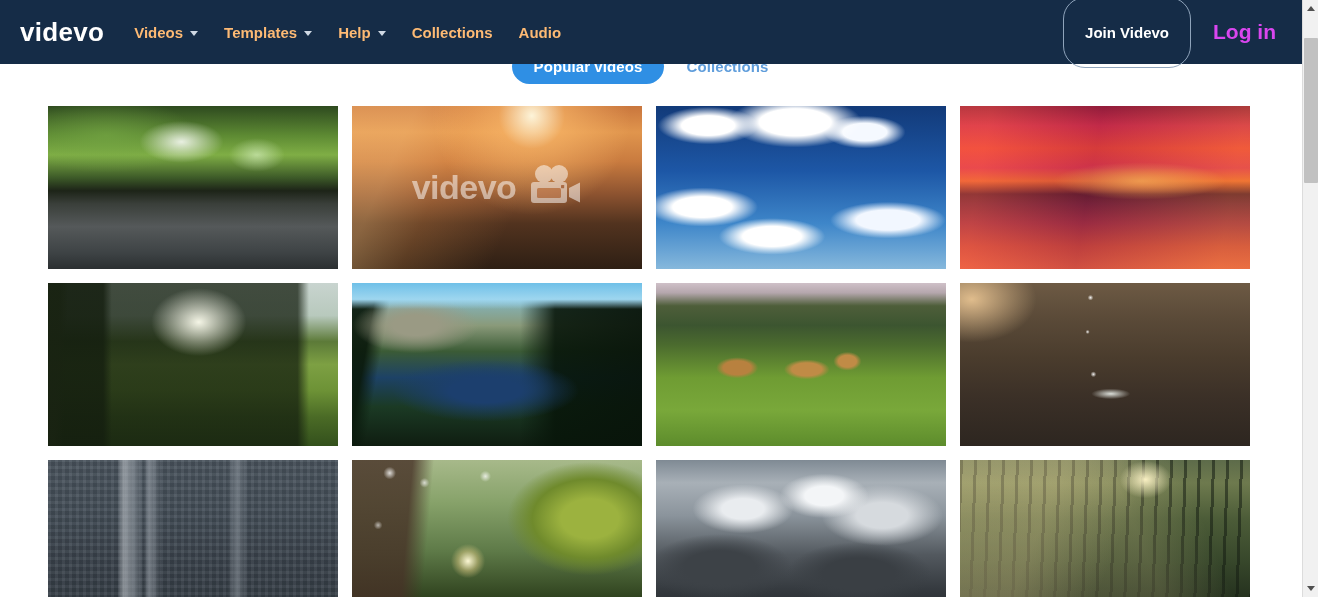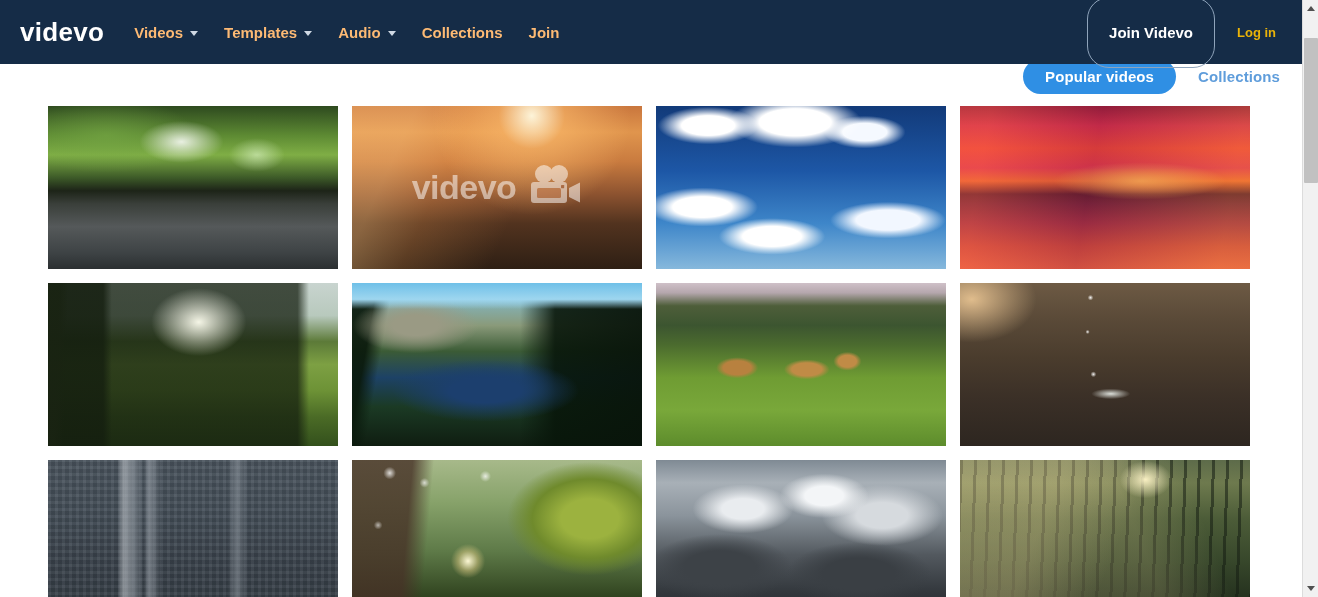--- a/index.html
+++ b/index.html
@@ -10,22 +10,22 @@
     background: #ffffff;
   }
 
   #viewport { position: relative; width: 1318px; height: 597px; overflow: hidden; background:#fff; }
 
   
   #page { position:absolute; left:0; top:0; width:1302px; height:597px; }
 
   
   .tabbar {
-    position:absolute; left:0; top:52px; width:1302px; height:48px;
-    display:flex; justify-content:flex-end; align-items:center; 
+    position:absolute; left:0; top:42px; width:1302px; height:48px;
+    display:flex; justify-content:center; align-items:center; 
   }
   .tab {
     font-size:15px; font-weight:700; color:#5f9ddb;
     padding:9px 22px; border-radius:20px; letter-spacing:.1px;
     white-space:nowrap; cursor:pointer; background:transparent;
   }
   .tab.active { background:#2f8fe4; color:#ffffff; }
 
   
   .grid {
@@ -45,21 +45,21 @@
   .navbar {
     position:absolute; left:0; top:0; width:1302px; height:64px;
     background:#152c47; display:flex; align-items:center; z-index:50;
   }
   .logo { margin-left:20px; font-size:26px; font-weight:600; color:#ffffff; letter-spacing:.3px; cursor:pointer; }
   .navlinks { display:flex; align-items:center; margin-left:30px; gap:26px; }
   .navlink { display:flex; align-items:center; gap:7px; font-size:15px; font-weight:700; color:#fdba74; cursor:pointer; white-space:nowrap; }
   .caret { width:0;height:0;border-left:4.5px solid transparent;border-right:4.5px solid transparent;border-top:5px solid #cfd9e4; display:inline-block; position:relative; top:1px; }
   .navright { margin-left:auto; display:flex; align-items:center; gap:22px; margin-right:26px; }
   .btn-join { border:1.5px solid #8fa4bb; border-radius:22px; padding:26px 21px; font-size:15px; font-weight:700; color:#ffffff; cursor:pointer; white-space:nowrap; }
-  .login { font-size:13px; font-weight:700; color:#eab308; cursor:pointer; white-space:nowrap; }
+  .login { font-size:21px; font-weight:700; color:#d946ef; cursor:pointer; white-space:nowrap; }
 
   
   .sb { position:absolute; right:0; top:0; width:16px; height:597px; background:#f1f1f1; border-left:1px solid #dcdcdc; z-index:60; }
   .sb-arrow { position:absolute; left:0; width:16px; height:17px; display:flex; align-items:center; justify-content:center; cursor:pointer; }
   .sb-arrow.up { top:0; } .sb-arrow.down { bottom:0; }
   .tri-up { width:0;height:0;border-left:4px solid transparent;border-right:4px solid transparent;border-bottom:5px solid #505050; }
   .tri-dn { width:0;height:0;border-left:4px solid transparent;border-right:4px solid transparent;border-top:5px solid #505050; }
   .sb-thumb { position:absolute; left:1px; width:14px; top:38px; height:145px; background:#c1c1c1; border-radius:1px; cursor:pointer; }
 </style>
 </head>
@@ -207,28 +207,28 @@
     <div class="navlinks">
         <div class="navlink">
           <span>Videos</span>
           <span class="caret"></span>
         </div>
         <div class="navlink">
           <span>Templates</span>
           <span class="caret"></span>
         </div>
         <div class="navlink">
+          <span>Help</span>
+          <span class="caret"></span>
+        </div>
+        <div class="navlink">
+          <span>Collections</span>
+        </div>
+        <div class="navlink">
           <span>Audio</span>
-          <span class="caret"></span>
-        </div>
-        <div class="navlink">
-          <span>Collections</span>
-        </div>
-        <div class="navlink">
-          <span>Join</span>
         </div>
       </div>
     <div class="navright">
       <div class="btn-join">Join Videvo</div>
       <div class="login">Log in</div>
     </div>
   </div>
 
   <div class="sb">
     <div class="sb-arrow up">

